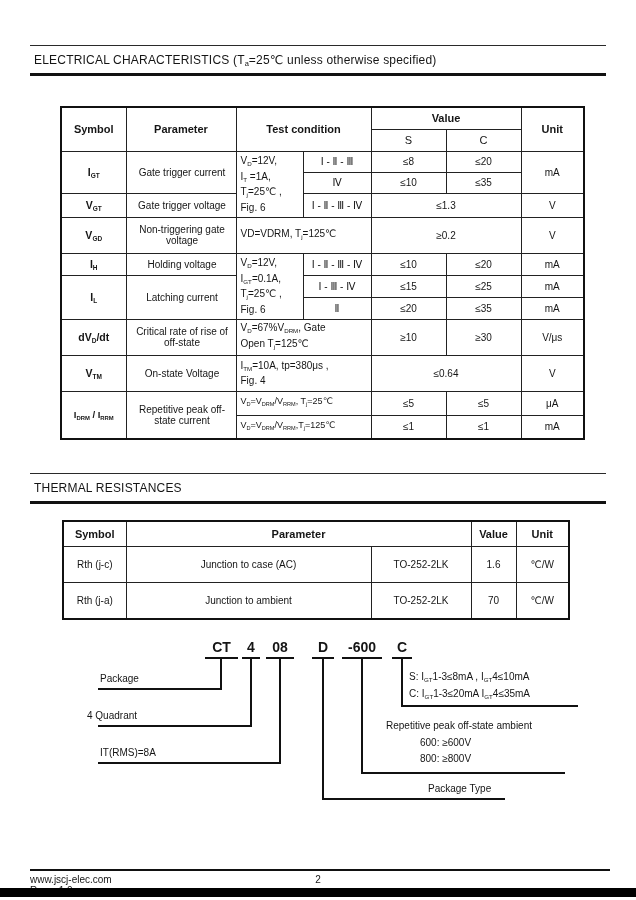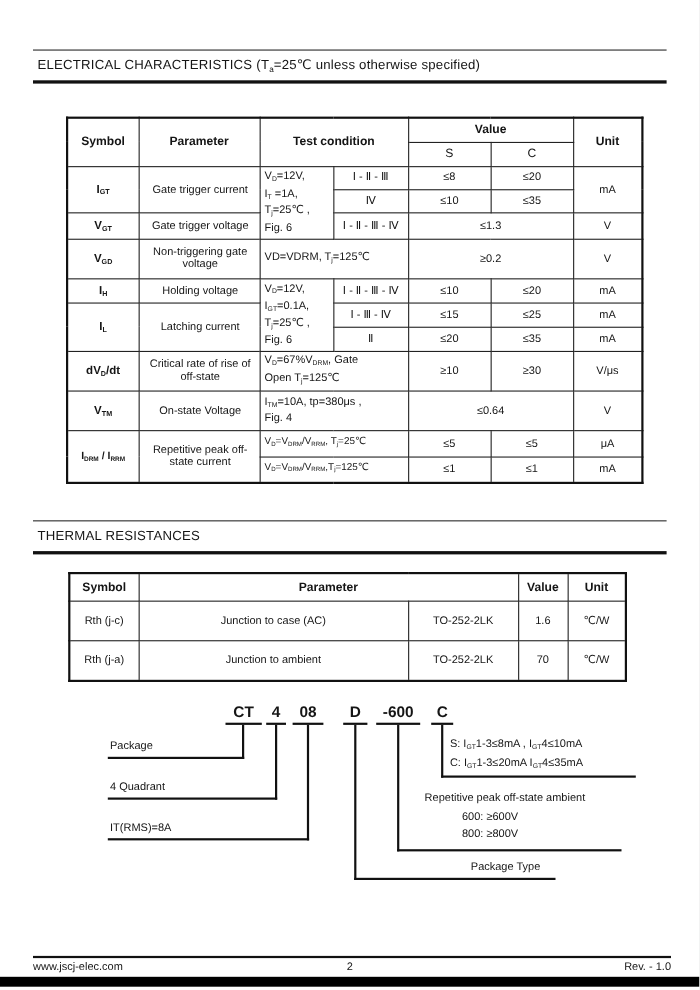--- a/index.html
+++ b/index.html
@@ -45,21 +45,21 @@
     font-size:14px; font-weight:bold; border-bottom:2px solid #111;
   }
   .vline { position:absolute; width:2px; background:#111; }
   .hline { position:absolute; height:2px; background:#111; }
   .pn-label { position:absolute; font-size:10px; white-space:nowrap; }
 
   
   .footer-rule { position:absolute; left:30px; right:26px; top:869px; border-top:2px solid #111; }
   .footer-row {
     position:absolute; left:30px; right:26px; top:874px;
-    display:flex; justify-content:space-between; font-size:10px;
+    display:flex; justify-content:space-between; font-size:10px;flex-direction:column;
   }
   .footer-center { position:absolute; left:0; right:0; top:874px; text-align:center; font-size:10px; }
   .bottom-bar { position:absolute; left:0; right:0; bottom:3px; height:9px; background:#000; }
 </style>
 </head>
 <body>
 
 <div class="page">
 
   <div class="rule-header mt-first">
@@ -237,21 +237,21 @@
     <div class="vline" style="left:401px;top:29px;height:48px"></div>
 
     <div class="hline" style="left:98px;top:58px;width:124px"></div>
     <div class="hline" style="left:98px;top:95px;width:154px"></div>
     <div class="hline" style="left:98px;top:132px;width:183px"></div>
     <div class="hline" style="left:401px;top:75px;width:177px"></div>
     <div class="hline" style="left:361px;top:142px;width:204px"></div>
     <div class="hline" style="left:322px;top:168px;width:183px"></div>
 
     <span class="pn-label" style="left:100px;top:43px">Package</span>
-    <span class="pn-label" style="left:100px;top:80px">4 Quadrant</span>
+    <span class="pn-label" style="left:87px;top:80px">4 Quadrant</span>
     <span class="pn-label" style="left:100px;top:117px">IT(RMS)=8A</span>
     <span class="pn-label" style="left:409px;top:41px">S: I<sub>GT</sub>1-3≤8mA , I<sub>GT</sub>4≤10mA</span>
     <span class="pn-label" style="left:409px;top:58px">C: I<sub>GT</sub>1-3≤20mA I<sub>GT</sub>4≤35mA</span>
     <span class="pn-label" style="left:386px;top:90px">Repetitive peak off-state ambient</span>
     <span class="pn-label" style="left:420px;top:107px">600:  ≥600V</span>
     <span class="pn-label" style="left:420px;top:123px">800:  ≥800V</span>
     <span class="pn-label" style="left:428px;top:153px">Package Type</span>
   </div>
 
   <div class="footer-rule"></div>

